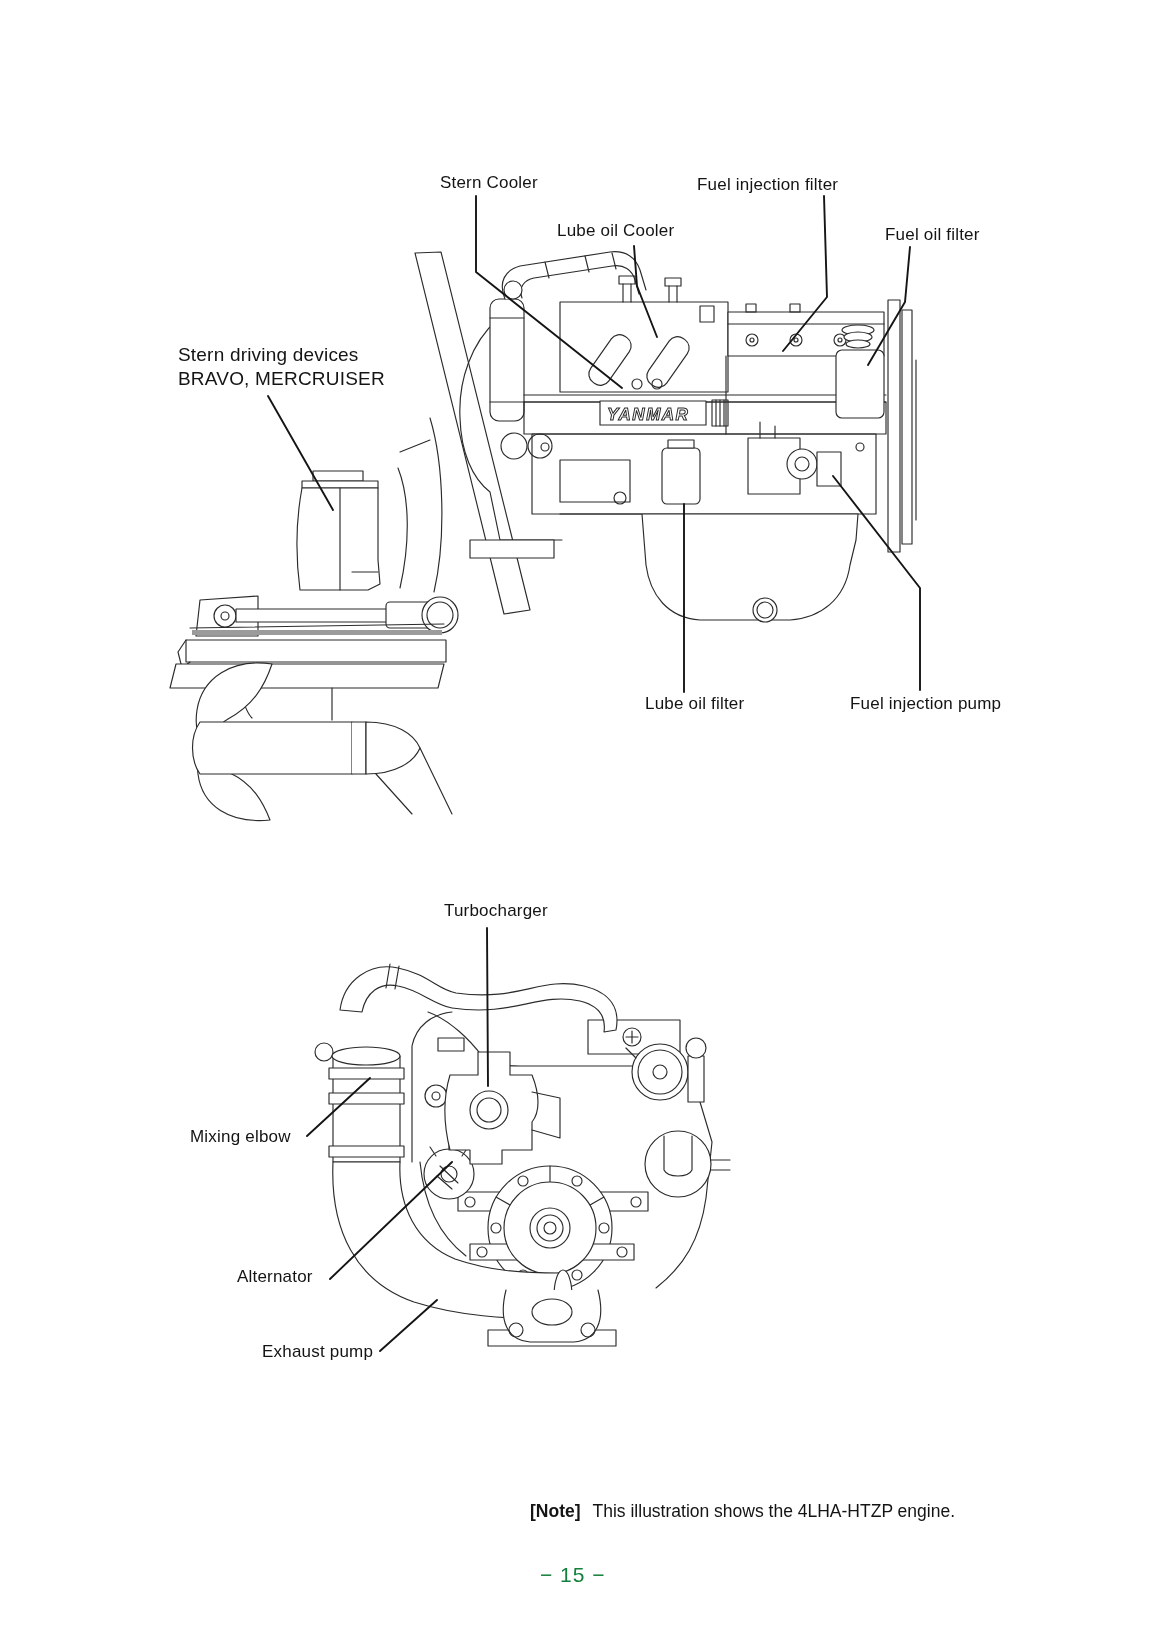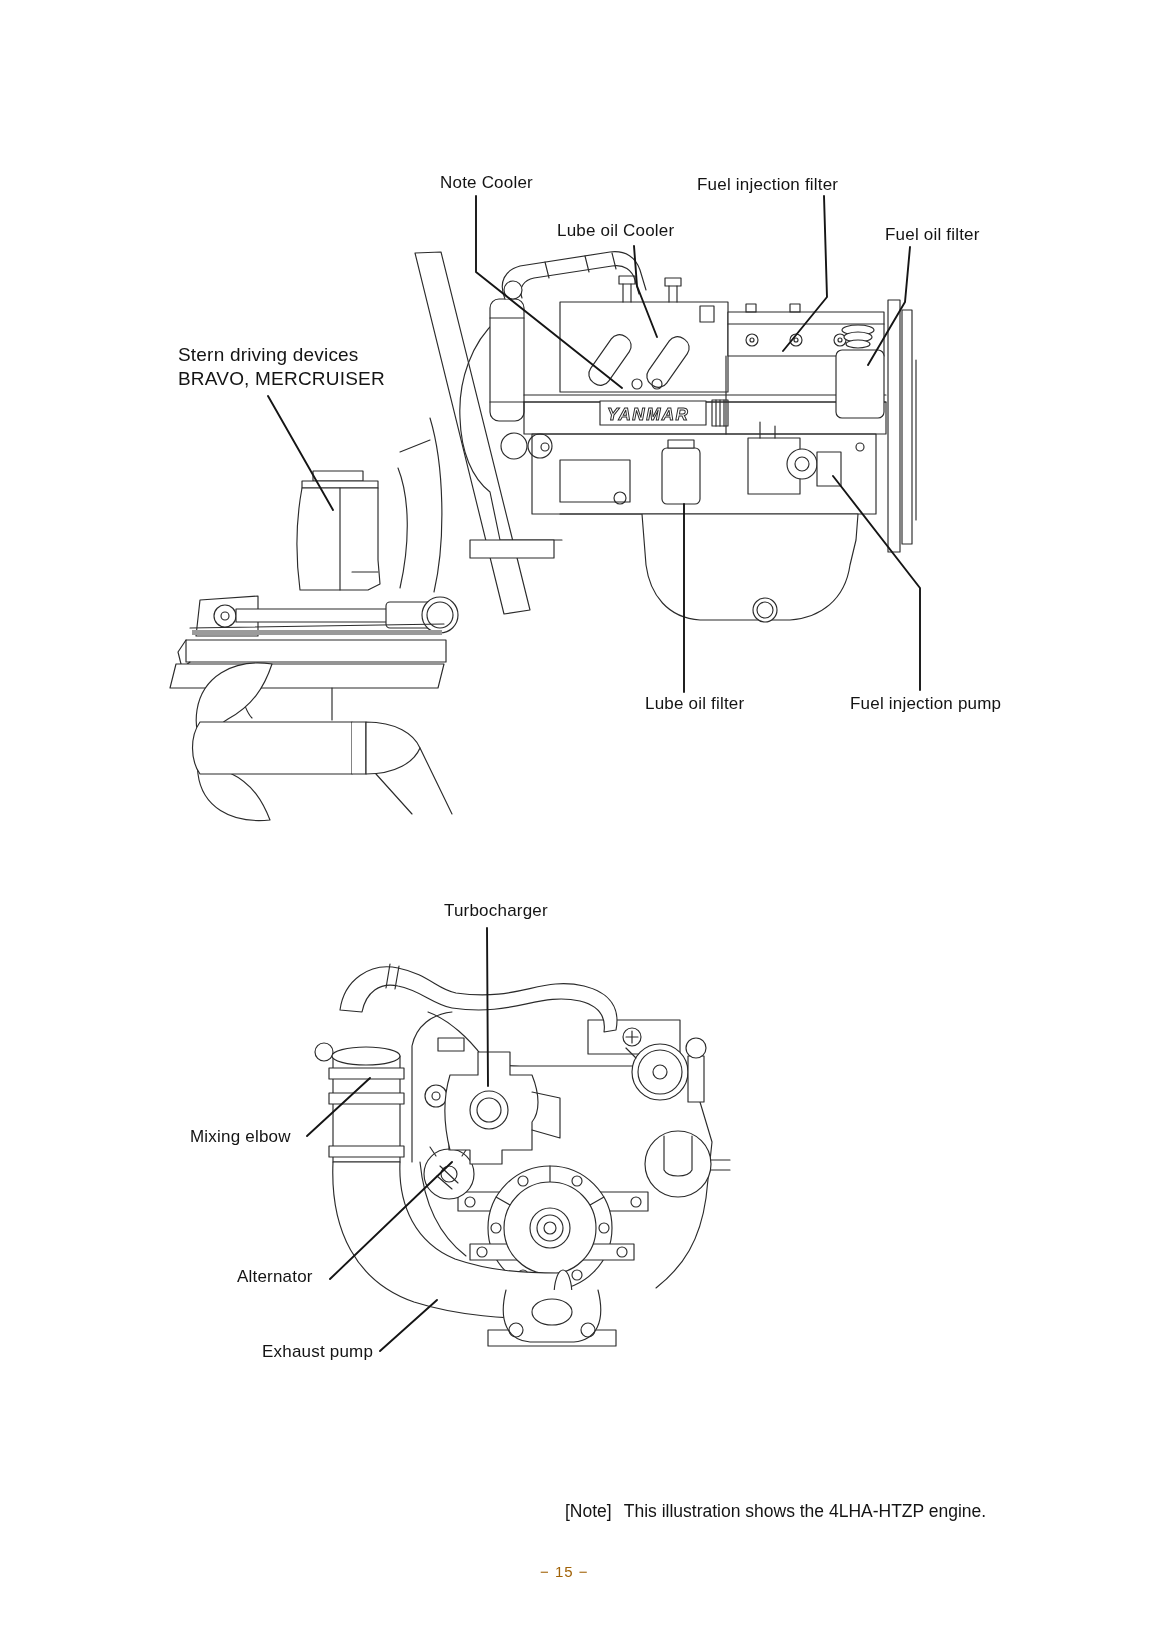--- a/index.html
+++ b/index.html
@@ -18,25 +18,25 @@
     font-size:17px;line-height:20px;
     color:#141414;
     white-space:nowrap;
     letter-spacing:0.2px;
   }
   .lbl-lg{font-size:19px;line-height:24px;}
   .note-line{
     position:absolute;left:530px;top:1501px;
     font-size:17.5px;color:#141414;white-space:nowrap;
   }
-  .note-line .note-b{font-weight:normal;margin-left:35px;}
+  .note-line .note-b{font-weight:bold;}
   .note-line .note-t{margin-left:12px;}
   .pageno{
     position:absolute;left:540px;top:1563px;
-    font-size:15px;color:#a16207;letter-spacing:1px;white-space:nowrap;text-align:right;
+    font-size:21px;color:#15803d;letter-spacing:1px;white-space:nowrap;text-align:right;
   }
 </style>
 </head>
 <body>
 
 <div class="page">
 
   <svg class="art" width="1157" height="1637" viewBox="0 0 1157 1637">
 
     <g fill="none" stroke="#2b2b2b" stroke-width="1.15" stroke-linecap="round" stroke-linejoin="round">
@@ -246,21 +246,21 @@
       <path d="M833,476 L920,588 L920,690"></path>
       <path d="M487,928 L488,1086"></path>
       <path d="M307,1136 L370,1078"></path>
       <path d="M330,1279 L452,1162"></path>
       <path d="M380,1351 L437,1300"></path>
     </g>
 
     <text x="607" y="420" font-family="Liberation Sans, sans-serif" font-size="17" font-weight="bold" font-style="italic" letter-spacing="1.5" fill="#ffffff" stroke="#2b2b2b" stroke-width="1">YANMAR</text>
   </svg>
 
-  <div class="lbl" style="left:440px;top:173px">Note Cooler</div>
+  <div class="lbl" style="left:440px;top:173px">Stern Cooler</div>
 
   <div class="lbl" style="left:557px;top:221px">Lube oil Cooler</div>
 
   <div class="lbl" style="left:697px;top:175px">Fuel injection filter</div>
 
   <div class="lbl" style="left:885px;top:225px">Fuel oil filter</div>
 
   <div class="lbl lbl-lg" style="left:178px;top:343px">
     <div>Stern driving devices</div>
     <div>BRAVO, MERCRUISER</div>

